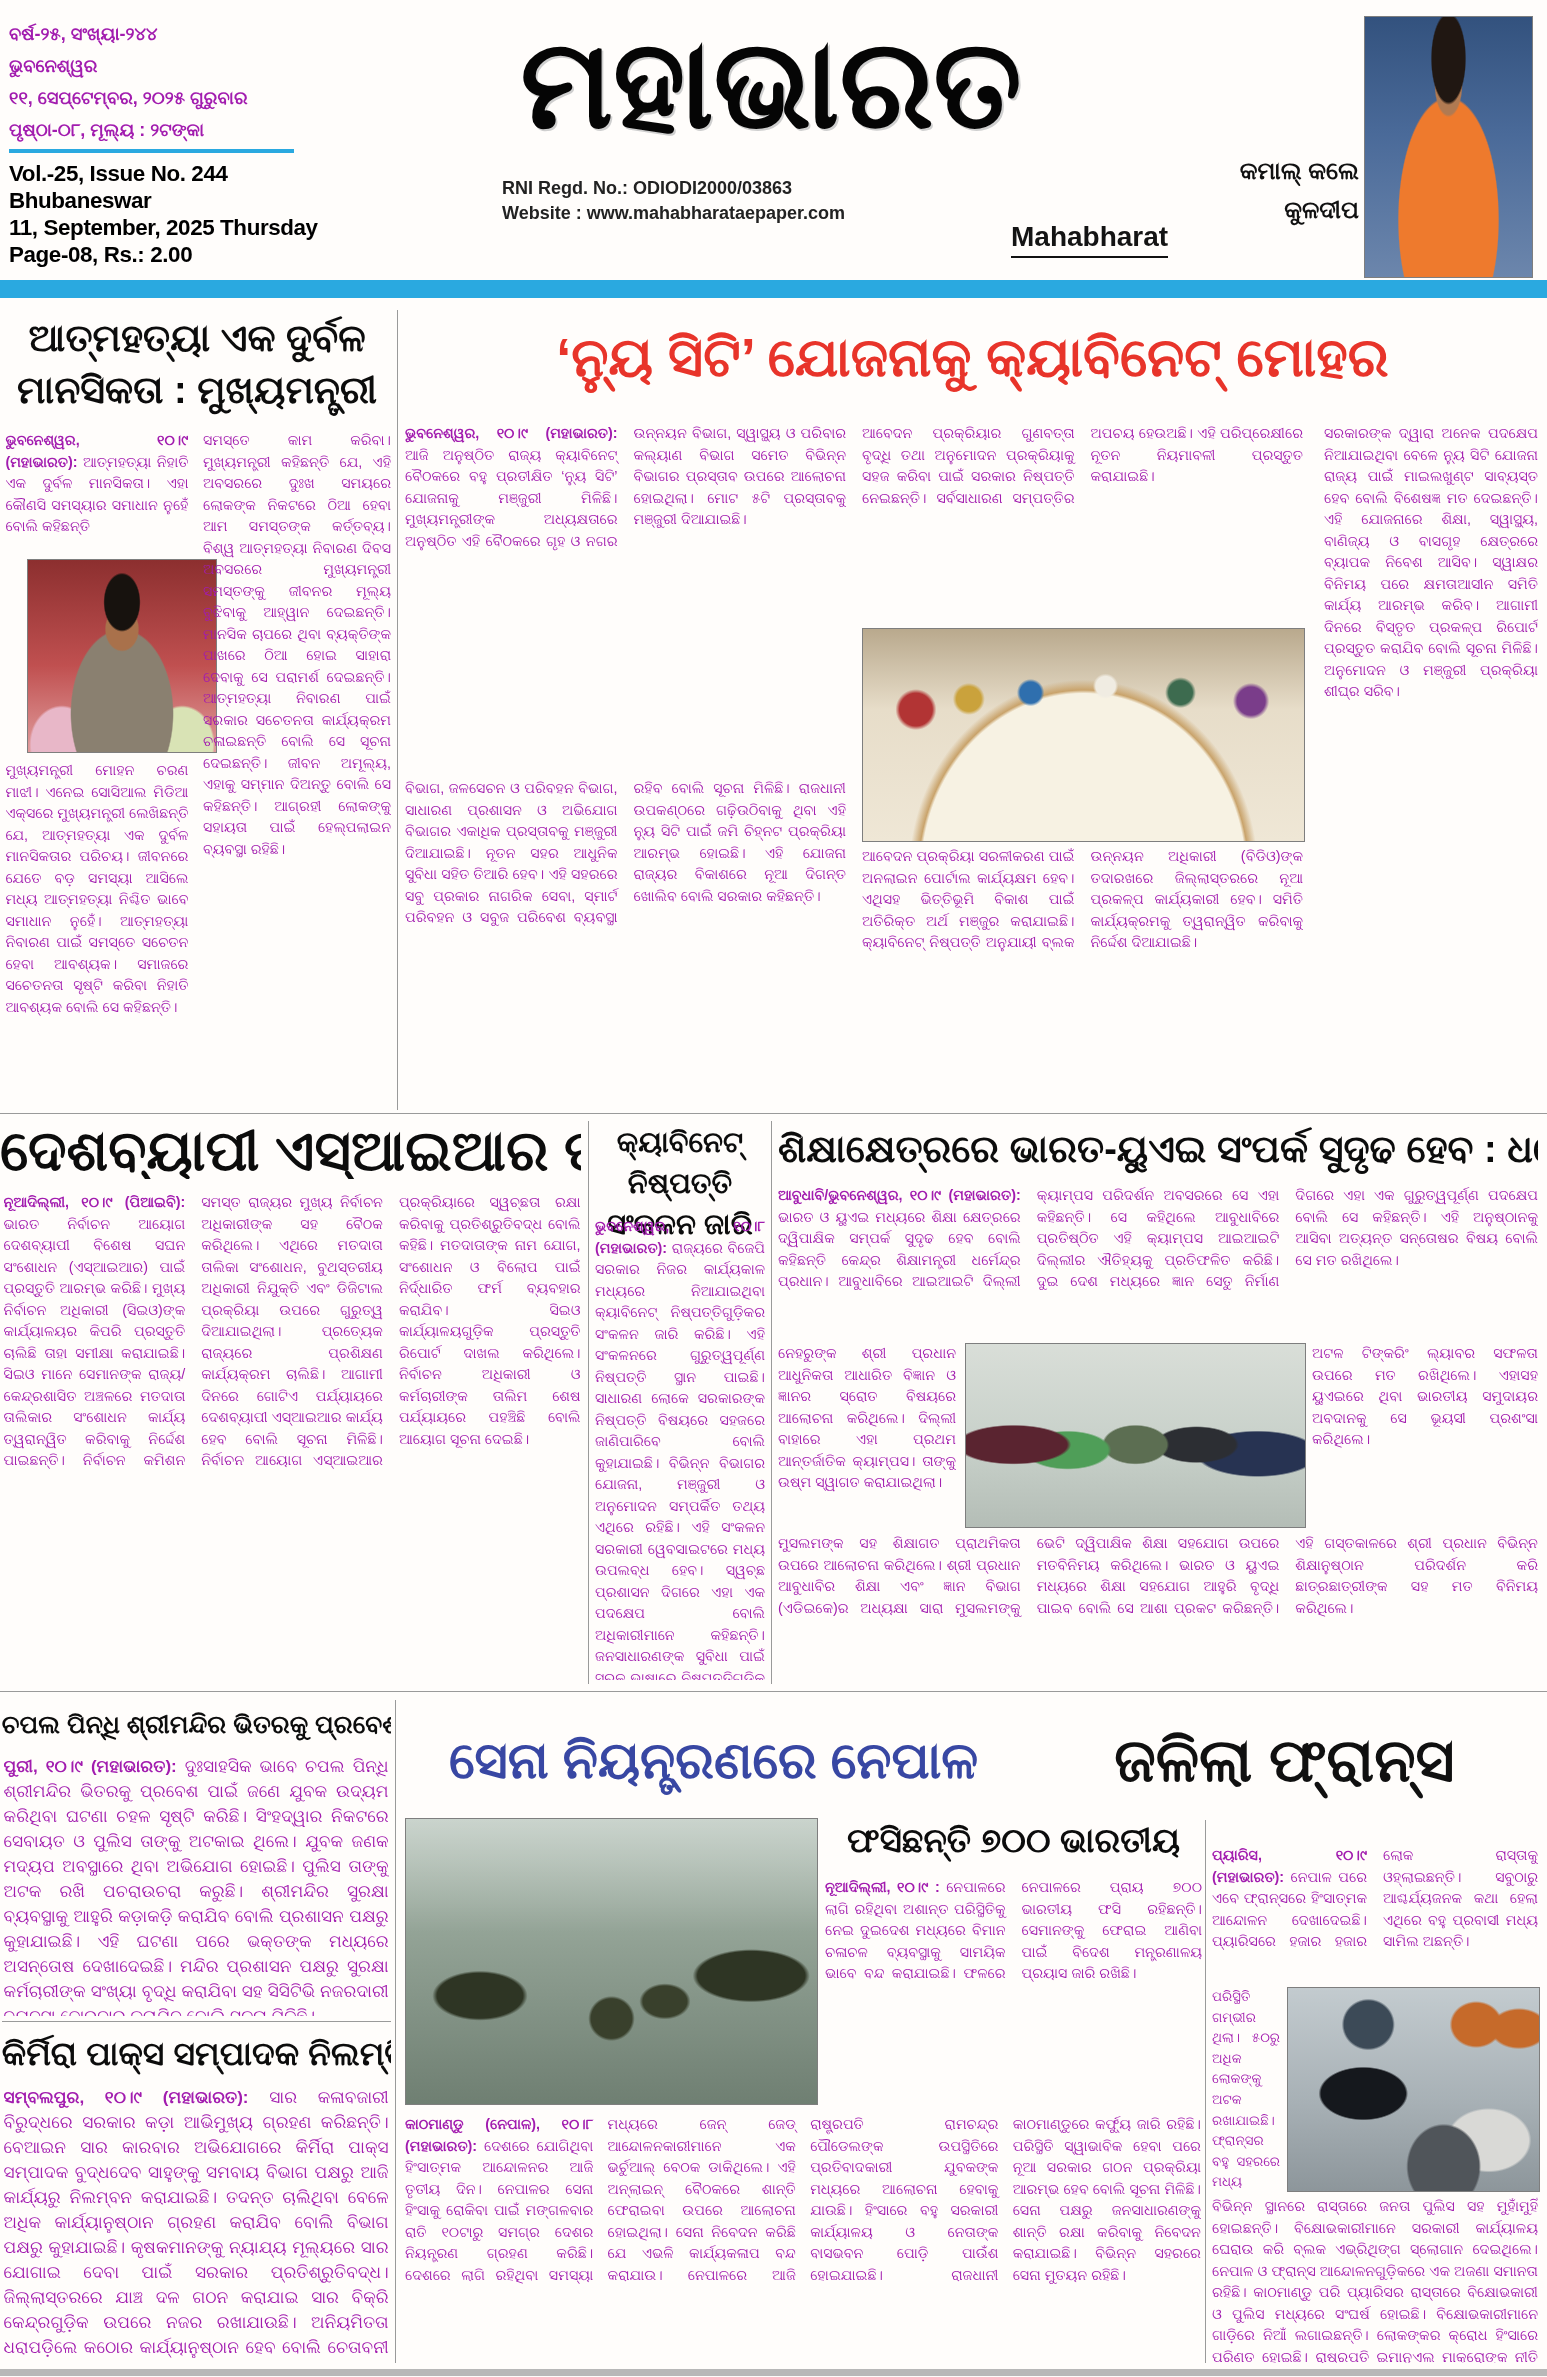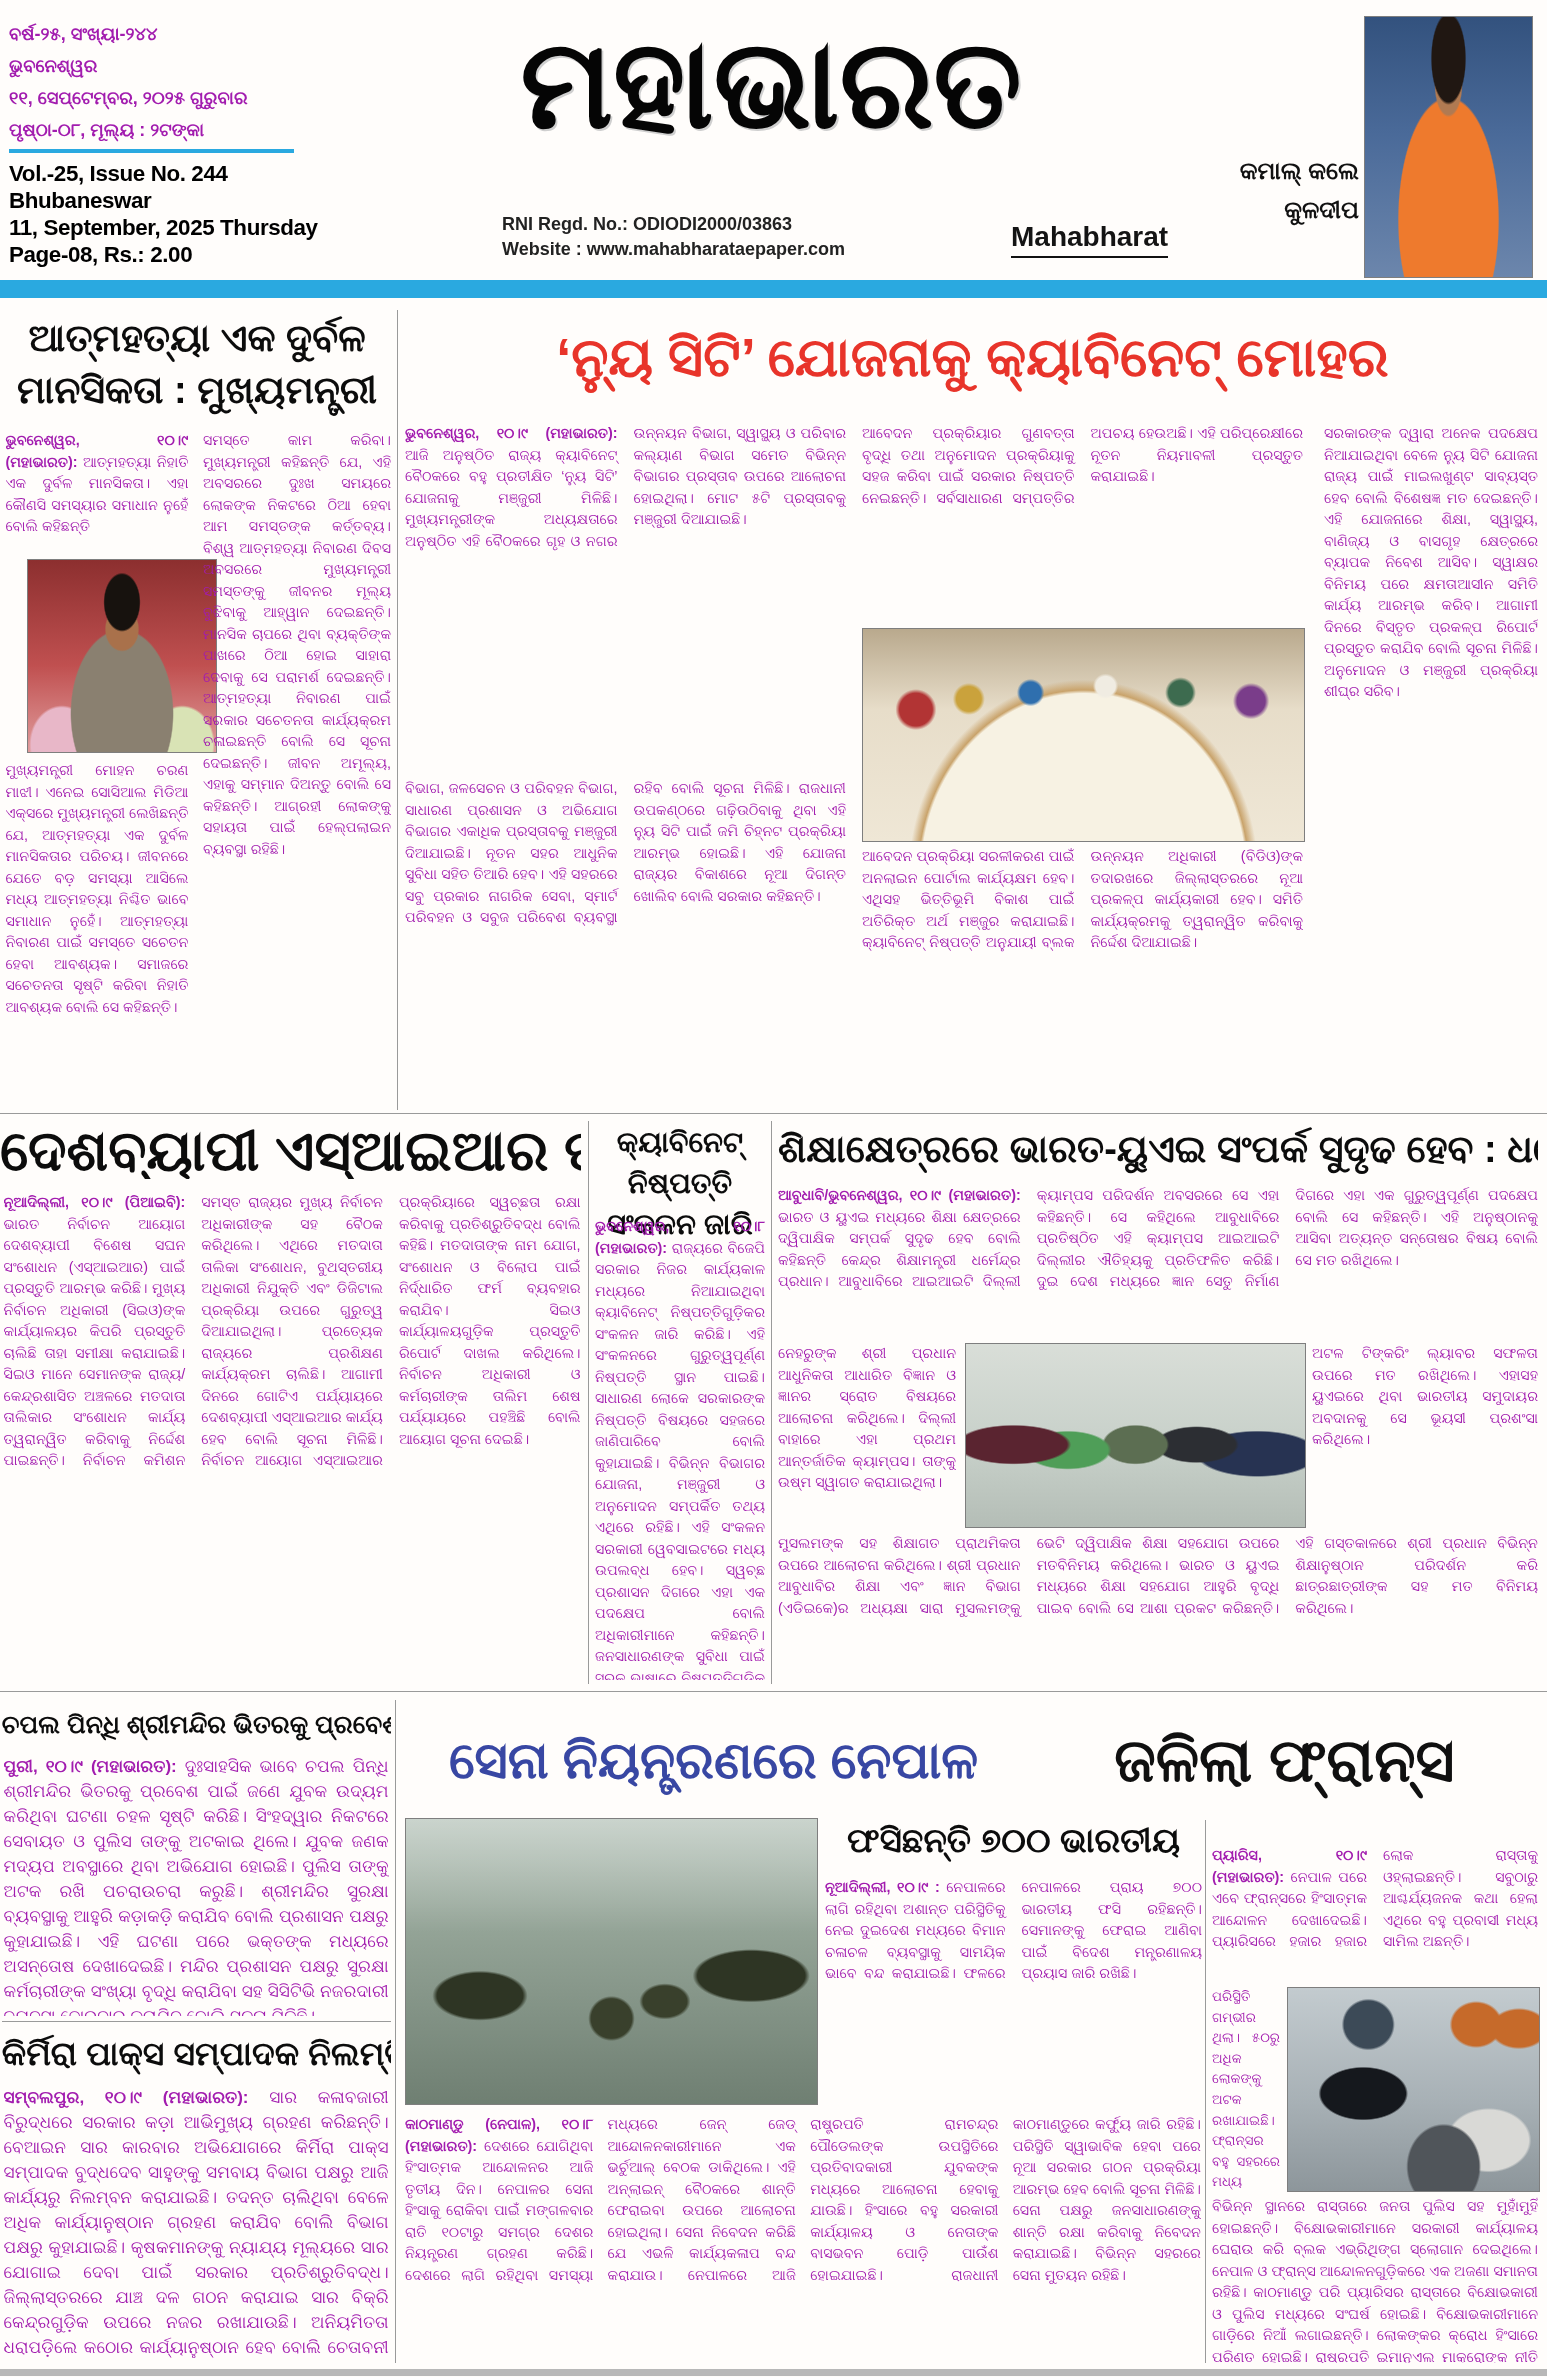--- a/index.html
+++ b/index.html
@@ -103,21 +103,21 @@
   <div class="abs cyan" style="left:9px;top:149px;width:285px;height:3.6px;"></div>
   <div class="abs hdr-en" style="left:9px;top:160px;width:323px;">
     <div>Vol.-25, Issue No. 244</div>
     <div>Bhubaneswar</div>
     <div>11, September, 2025 Thursday</div>
     <div>Page-08, Rs.: 2.00</div>
   </div>
 
   <div class="abs masthead" style="left:314px;top:3.6px;width:914px;height:163px;">ମହାଭାରତ</div>
 
-  <div class="abs rni" style="left:502px;top:176px;width:430px;margin-top:36px;">
+  <div class="abs rni" style="left:502px;top:176px;width:430px;">
     <div>RNI Regd. No.: ODIODI2000/03863</div>
     <div>Website : www.mahabharataepaper.com</div>
   </div>
 
   <div class="abs latin" style="left:1011px;top:221px;">Mahabharat</div>
 
   <div class="abs promo" style="left:1225px;top:151px;width:134px;">କମାଲ୍ କଲେ କୁଳଦୀପ</div>
   <div class="photo ph-cricketer" style="left:1364px;top:16px;width:167px;height:260px;"></div>
 
   <div class="abs cyan" style="left:0;top:280px;width:1547px;height:18px;"></div>

